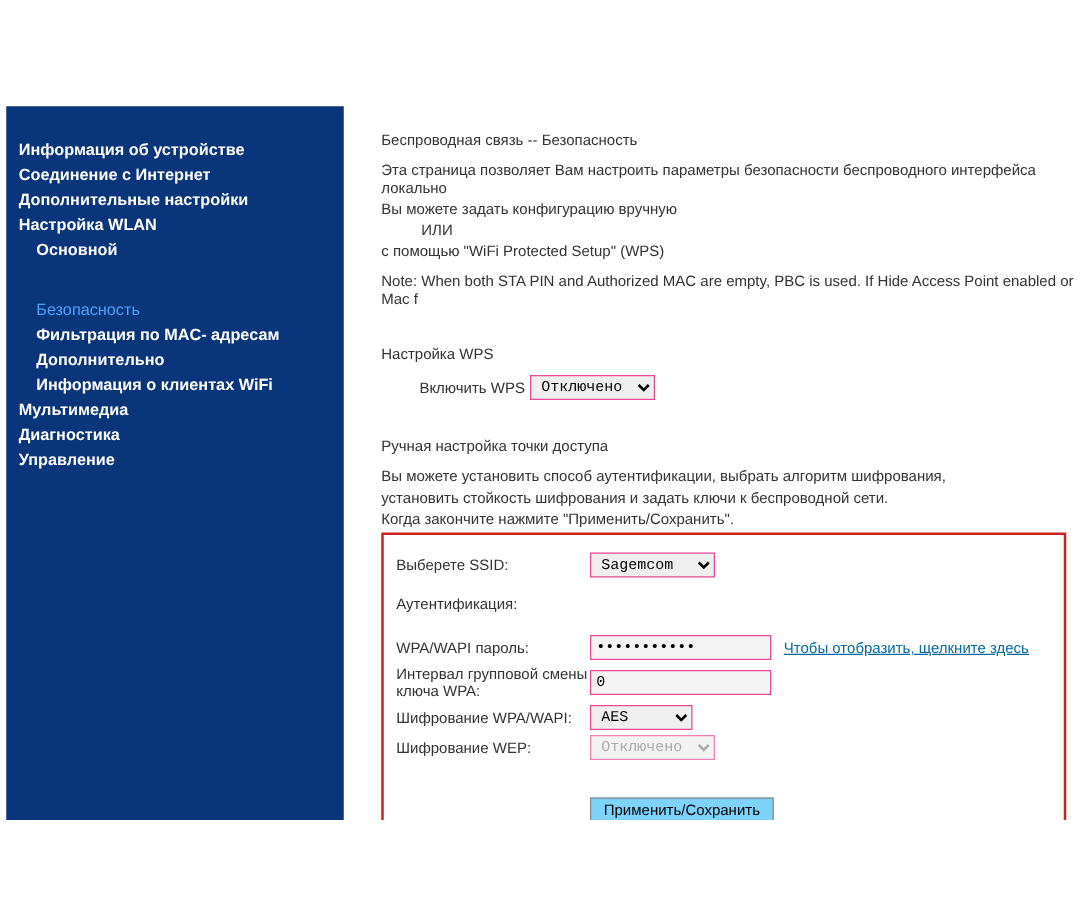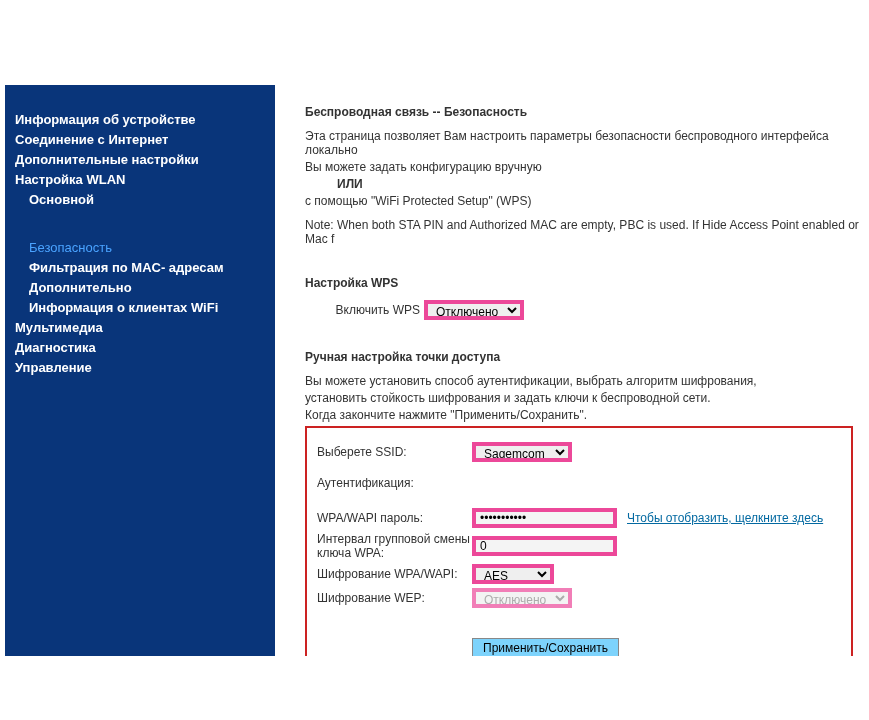--- a/index.html
+++ b/index.html
@@ -3,27 +3,27 @@
 <meta charset="utf-8">
 <style>
   html,body{margin:0;padding:0;font-family:Verdana,Arial,sans-serif;font-size:12px;color:#333;background:#fff;}
   .page{width:869px;height:656px;position:relative;overflow:hidden;}
   .layout{position:absolute;top:85px;left:5px;right:0;display:flex;}
   .sidebar{width:270px;background:#09357a;color:#fff;padding:25px 10px 400px 10px;box-sizing:border-box;}
   .nav-item{font-weight:bold;font-size:13px;line-height:20px;cursor:pointer;}
   .nav-sub{padding-left:14px;font-weight:bold;font-size:13px;line-height:20px;cursor:pointer;}
   .nav-sub.active{color:#4aa3ff;font-weight:normal;margin-top:28px;}
   .content{flex:1;padding:20px 0 0 30px;box-sizing:border-box;font-size:12px;color:#333;}
-  .sect-title{font-weight:bold;margin-bottom:10px;}
+  .sect-title{font-weight:normal;margin-bottom:10px;}
   .para{margin:3px 0;}
-  .indent{padding-left:32px;font-weight:bold;}
+  .indent{padding-left:32px;}
   .block{margin-top:30px;}
   .row{display:flex;align-items:center;margin:4px 0;}
   .lbl{width:155px;}
-  select, input[type=text], input[type=password]{font-family:Liberation Sans, sans-serif;font-size:12px;border:4px solid #ec4899;background:#f4f4f4;height:20px;box-sizing:border-box;padding:0 4px;}
+  select, input[type=text], input[type=password]{font-family:Liberation Mono, monospace;font-size:12px;border:1px solid #ec4899;background:#f4f4f4;height:20px;box-sizing:border-box;padding:0 4px;}
   select{background:#efefef;}
   .redbox{border:2px solid #c22;padding:10px 10px 20px 10px;margin-top:4px;width:548px;box-sizing:border-box;}
   .link{color:#0369a1;text-decoration:underline;cursor:pointer;margin-left:10px;}
   .btnrow{margin-top:30px;padding-left:155px;}
   button{font-family:Verdana,Arial,sans-serif;font-size:12px;padding:2px 10px;border:1px solid #888;background:#7dd3fc;cursor:pointer;}
   .wpslbl{width:115px;text-align:right;padding-right:4px;}
 </style>
 </head>
 <body>
 

